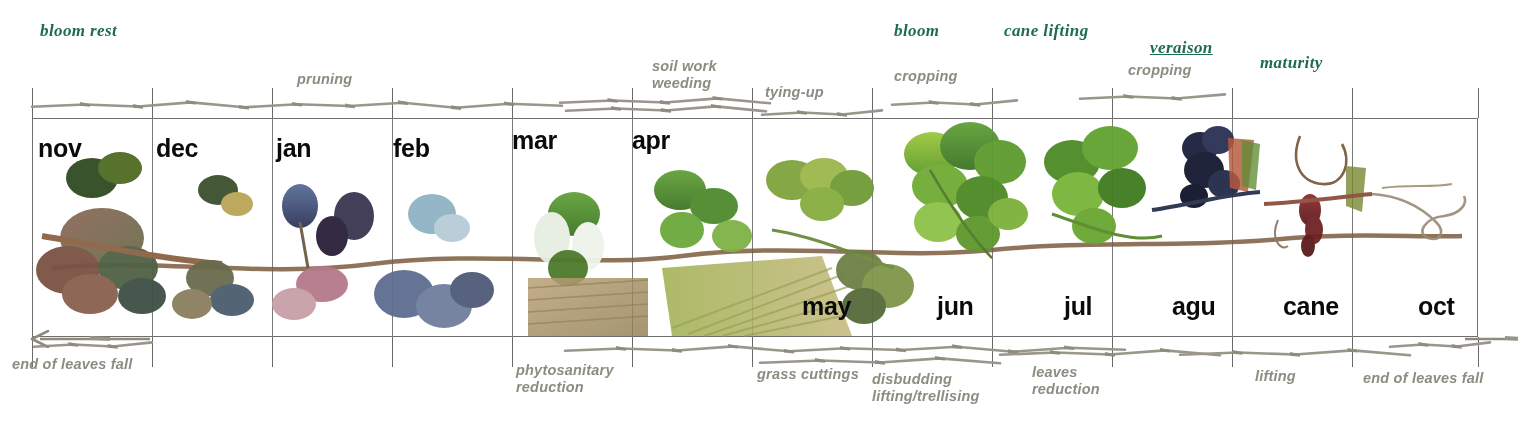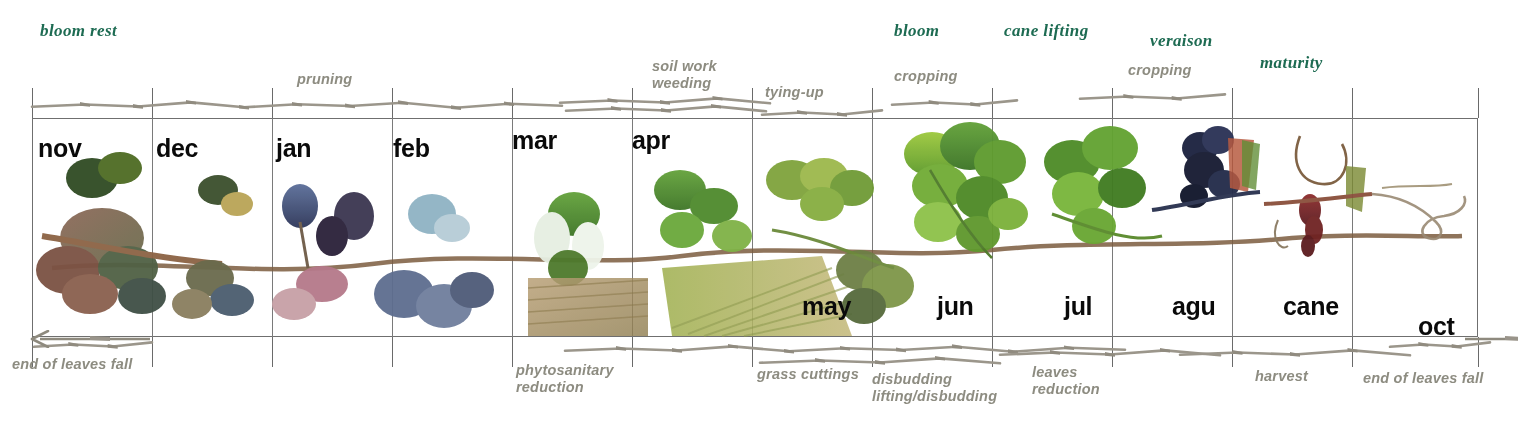--- a/index.html
+++ b/index.html
@@ -439,49 +439,49 @@
           <path d="M10 9 L 120 9" stroke="#8e8a7e" stroke-width="2.4" fill="none"></path>
           <path d="M128 9 L 112 1 M128 9 L 112 17" stroke="#8e8a7e" stroke-width="2.6" fill="none" stroke-linecap="round"></path>
           <path d="M50 6 L 70 7 L 70 11 L 50 10 Z" fill="#99948a"></path>
         </svg>
       </div>
     </div>
   <div id="stages-layer">
       <div class="stage-label" style="left: 40px; top: 21px;">bloom rest</div>
       <div class="stage-label" style="left: 894px; top: 21px;">bloom</div>
       <div class="stage-label" style="left: 1004px; top: 21px;">cane lifting</div>
-      <div class="stage-label" style="left: 1150px; top: 31px;">veraison</div>
+      <div class="stage-label" style="left: 1150px; top: 38px; text-decoration: underline;">veraison</div>
       <div class="stage-label" style="left: 1260px; top: 21px; margin-top: 32px;">maturity</div>
     </div>
   <div id="tasks-layer">
       <div class="task-label" style="left: 297px; top: 71px;">pruning</div>
       <div class="task-label" style="left: 652px; top: 58px;">soil work
 weeding</div>
       <div class="task-label" style="left: 765px; top: 84px;">tying-up</div>
       <div class="task-label" style="left: 894px; top: 68px;">cropping</div>
       <div class="task-label" style="left: 1128px; top: 62px;">cropping</div>
       <div class="task-label" style="left: 12px; top: 356px;">end of leaves fall</div>
       <div class="task-label" style="left: 516px; top: 362px;">phytosanitary
 reduction</div>
       <div class="task-label" style="left: 757px; top: 366px;">grass cuttings</div>
       <div class="task-label" style="left: 872px; top: 371px;">disbudding
-lifting/disbudding</div>
+lifting/trellising</div>
       <div class="task-label" style="left: 1032px; top: 364px;">leaves
 reduction</div>
-      <div class="task-label" style="left: 1255px; top: 368px;">harvest</div>
+      <div class="task-label" style="left: 1255px; top: 368px;">lifting</div>
       <div class="task-label" style="left: 1363px; top: 370px;">end of leaves fall</div>
     </div>
   <div id="months-layer">
       <div class="month-label" style="left: 38px; top: 134px;">nov</div>
       <div class="month-label" style="left: 156px; top: 134px;">dec</div>
       <div class="month-label" style="left: 276px; top: 134px;">jan</div>
       <div class="month-label" style="left: 393px; top: 134px;">feb</div>
       <div class="month-label" style="left: 512px; top: 126px;">mar</div>
       <div class="month-label" style="left: 632px; top: 126px;">apr</div>
       <div class="month-label" style="left: 802px; top: 292px; text-align: right;">may</div>
       <div class="month-label" style="left: 937px; top: 292px;">jun</div>
       <div class="month-label" style="left: 1064px; top: 292px;">jul</div>
       <div class="month-label" style="left: 1172px; top: 292px;">agu</div>
       <div class="month-label" style="left: 1283px; top: 292px;">cane</div>
-      <div class="month-label" style="left: 1418px; top: 292px; margin-top: 20px;">oct</div>
+      <div class="month-label" style="left: 1418px; top: 292px;">oct</div>
     </div>
 
 </div>
 
 </body></html>

